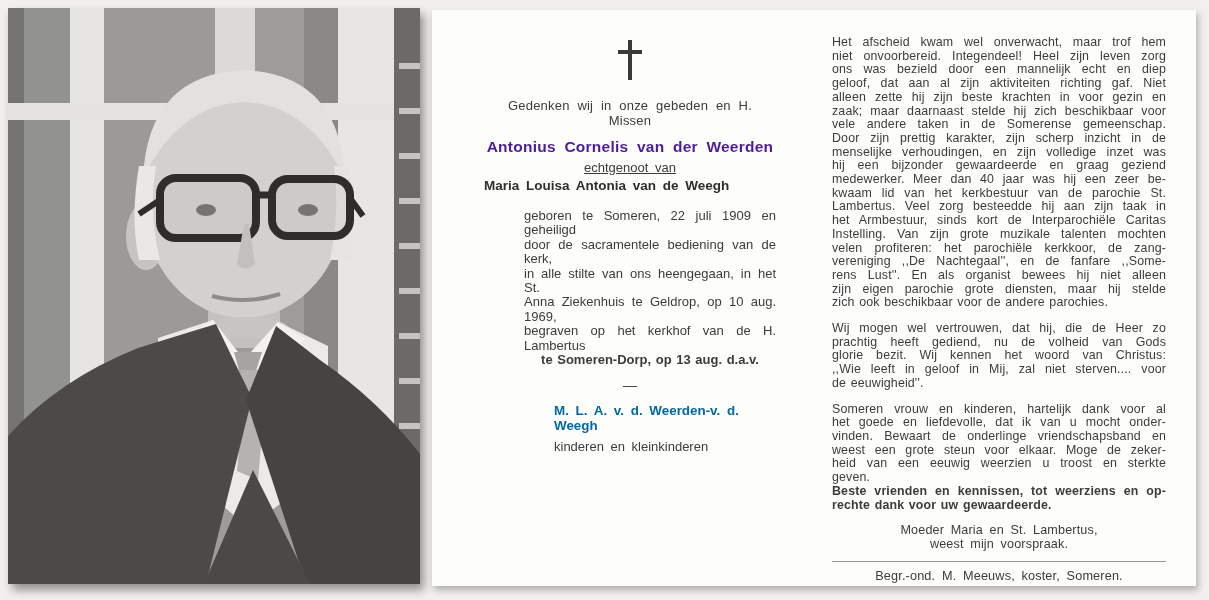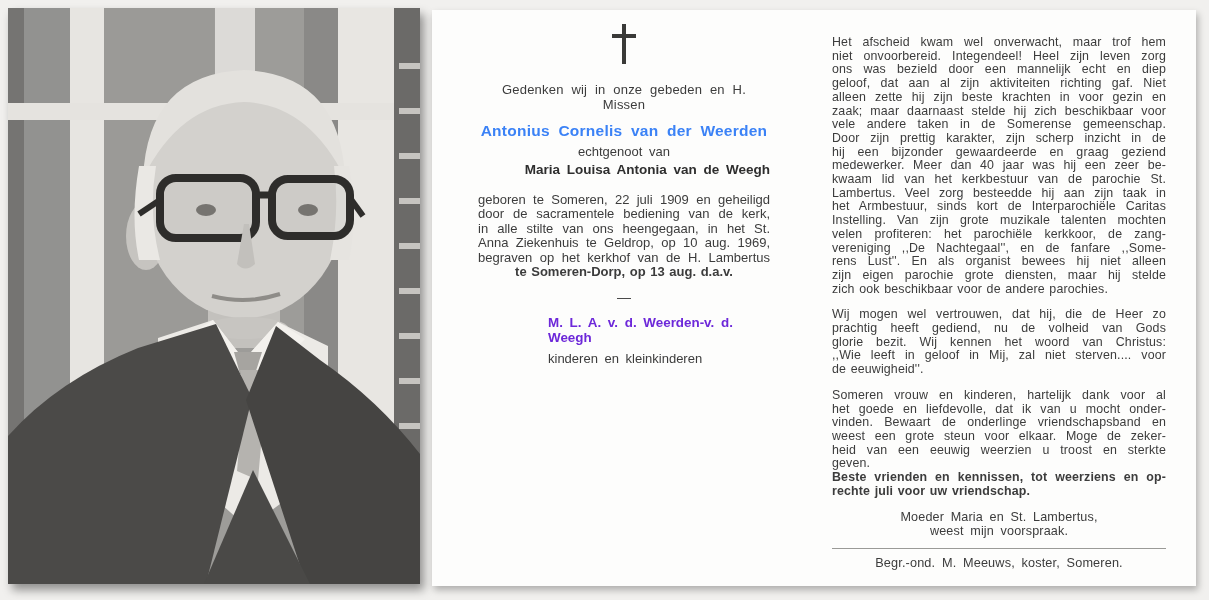--- a/index.html
+++ b/index.html
@@ -20,45 +20,45 @@
   }
   .photo-wrap svg { display:block; width:100%; height:100%; }
 
   
   .card {
     position:absolute; left:432px; top:10px; width:764px; height:576px;
     background:#fdfdfc;
     box-shadow: 2px 4px 7px rgba(0,0,0,0.28);
   }
   .col-left {
-    position:absolute; left:8px; top:0; width:366px; height:100%;
-    padding:4px 36px 0 38px;
+    position:absolute; left:14px; top:0; width:366px; height:100%;
+    padding:20px 36px 0 38px;
   }
   .col-right {
     position:absolute; left:400px; top:0; width:334px; height:100%;
     padding:26px 0 0 0;
     font-size:12.4px; letter-spacing:0.15px;
   }
 
   .cross { text-align:center; margin-top:8px; height:44px; }
   .cross svg { display:inline-block; }
 
   .intro   { margin-top:16px; text-align:center; font-size:13px;   word-spacing:4px; letter-spacing:0.2px; }
-  .name    { margin-top:10px; text-align:center; font-size:15.5px; font-weight:bold; color:#3b82f6; word-spacing:4px; letter-spacing:0.25px; }
-  .relation{ margin-top:4px;  text-align:center; font-size:13px;   word-spacing:3px; }
-  .spouse  { margin-top:3px;  text-align:right; font-size:13.5px; font-weight:bold; color:#2e2e2e; word-spacing:3px; }
+  .name    { margin-top:10px; text-align:center; font-size:15.5px; font-weight:bold; color:#4c1d95; word-spacing:4px; letter-spacing:0.25px; }
+  .relation{ margin-top:4px;  text-align:center; font-size:13px;   word-spacing:3px;text-decoration:underline; }
+  .spouse  { margin-top:3px;  text-align:left; font-size:13.5px; font-weight:bold; color:#2e2e2e; word-spacing:3px; }
 
   .life    { margin-top:16px; font-size:13px; }
-  .life    .tline { line-height:14.4px; }
+  .life    .tline { line-height:14.4px;margin-left:40px; }
   .divider { margin-top:10px; text-align:center; font-size:14px; color:#4a4a4a; }
 
   .thanks  { margin-top:118px; font-size:13px; }
   .thanks  .tline { line-height:14.6px; }
 
-  .signature     { margin-top:10px; padding-left:70px; font-size:13.4px; font-weight:bold; color:#6d28d9; word-spacing:3px; }
+  .signature     { margin-top:10px; padding-left:70px; font-size:13.4px; font-weight:bold; color:#0369a1; word-spacing:3px; }
   .signature-sub { margin-top:6px;  padding-left:70px; font-size:13px; word-spacing:3px; }
 
   
   .tline { line-height:13.7px; text-align:justify; text-align-last:justify; word-spacing:1px; }
   .last-left   .tline:last-child { text-align-last:left; }
   .last-center .tline:last-child { text-align-last:center;font-weight:bold; }
   .all-center  .tline { text-align:center; text-align-last:center; word-spacing:3px; }
 
   .p1 { margin-top:0; }
   .p2 { margin-top:12px; }
@@ -165,20 +165,21 @@
   <div class="col-right">
     <div class="p1 last-left">
         <div class="tline">Het afscheid kwam wel onverwacht, maar trof hem</div>
         <div class="tline">niet onvoorbereid. Integendeel! Heel zijn leven zorg</div>
         <div class="tline">ons was bezield door een mannelijk echt en diep</div>
         <div class="tline">geloof, dat aan al zijn aktiviteiten richting gaf. Niet</div>
         <div class="tline">alleen zette hij zijn beste krachten in voor gezin en</div>
         <div class="tline">zaak; maar daarnaast stelde hij zich beschikbaar voor</div>
         <div class="tline">vele andere taken in de Somerense gemeenschap.</div>
         <div class="tline">Door zijn prettig karakter, zijn scherp inzicht in de</div>
+        <div class="tline">menselijke verhoudingen, en zijn volledige inzet was</div>
         <div class="tline">hij een bijzonder gewaardeerde en graag geziend</div>
         <div class="tline">medewerker. Meer dan 40 jaar was hij een zeer be-</div>
         <div class="tline">kwaam lid van het kerkbestuur van de parochie St.</div>
         <div class="tline">Lambertus. Veel zorg besteedde hij aan zijn taak in</div>
         <div class="tline">het Armbestuur, sinds kort de Interparochiële Caritas</div>
         <div class="tline">Instelling. Van zijn grote muzikale talenten mochten</div>
         <div class="tline">velen profiteren: het parochiële kerkkoor, de zang-</div>
         <div class="tline">vereniging ,,De Nachtegaal'', en de fanfare ,,Some-</div>
         <div class="tline">rens Lust''. En als organist bewees hij niet alleen</div>
         <div class="tline">zijn eigen parochie grote diensten, maar hij stelde</div>
@@ -194,21 +195,21 @@
     <div class="p3 last-left">
         <div class="tline">Someren vrouw en kinderen, hartelijk dank voor al</div>
         <div class="tline">het goede en liefdevolle, dat ik van u mocht onder-</div>
         <div class="tline">vinden. Bewaart de onderlinge vriendschapsband en</div>
         <div class="tline">weest een grote steun voor elkaar. Moge de zeker-</div>
         <div class="tline">heid van een eeuwig weerzien u troost en sterkte</div>
         <div class="tline">geven.</div>
       </div>
     <div class="p4 last-left">
         <div class="tline">Beste vrienden en kennissen, tot weerziens en op-</div>
-        <div class="tline">rechte juli voor uw vriendschap.</div>
+        <div class="tline">rechte dank voor uw gewaardeerde.</div>
       </div>
     <div class="prayer all-center">
         <div class="tline">Moeder Maria en St. Lambertus,</div>
         <div class="tline">weest mijn voorspraak.</div>
       </div>
     <hr class="footer-rule">
     <div class="undertaker">Begr.-ond. M. Meeuws, koster, Someren.</div>
   </div>
 
 </div>

